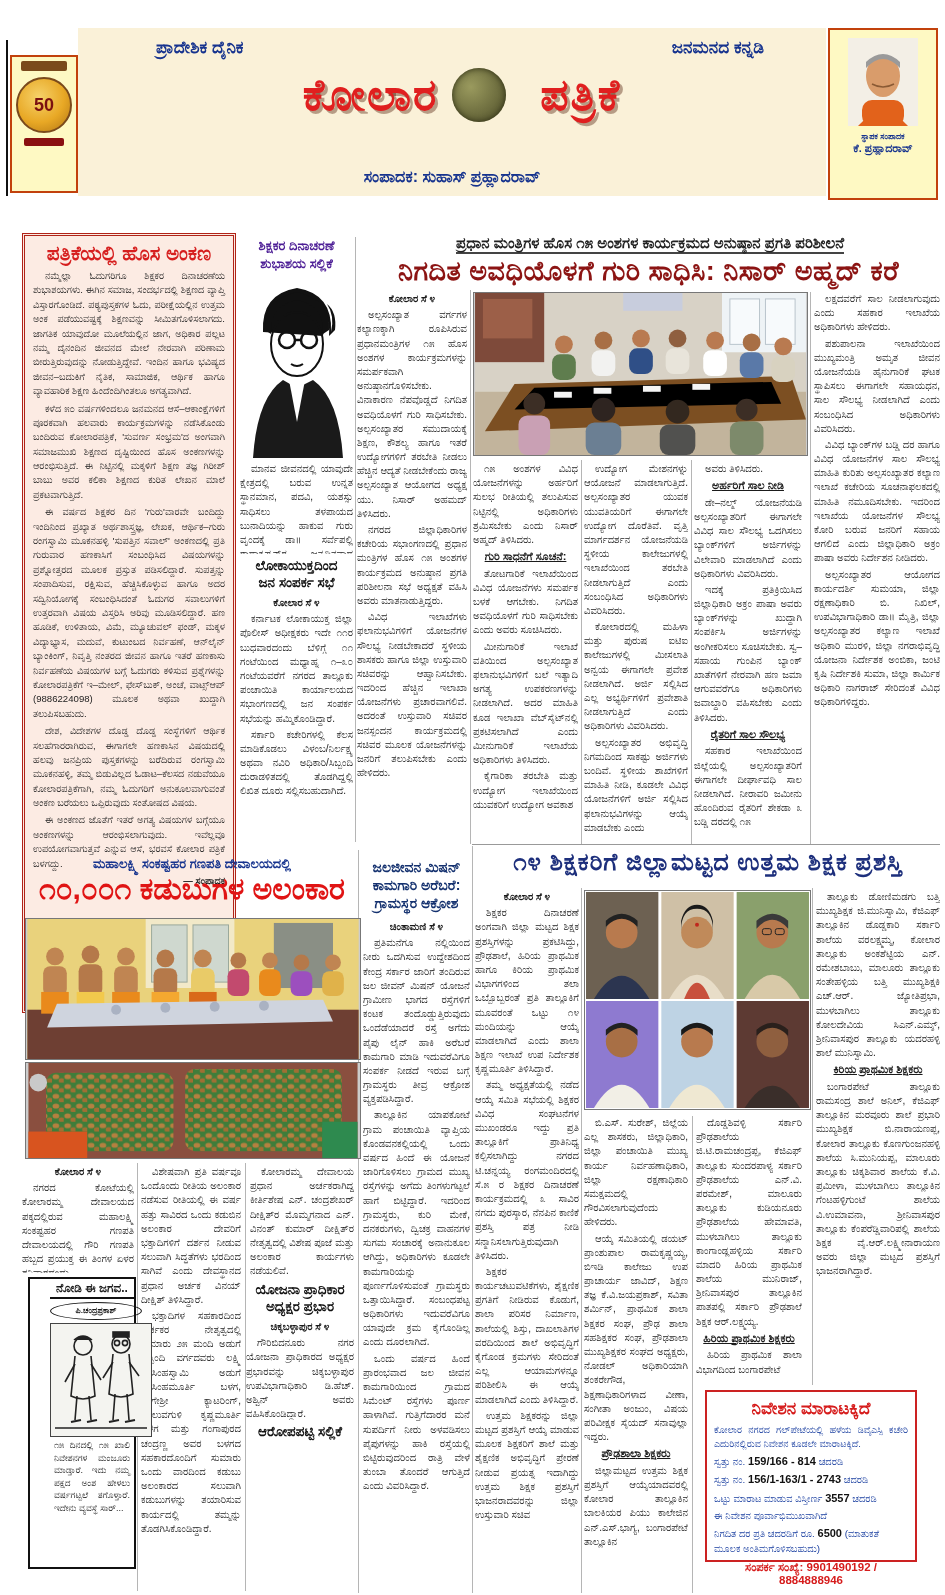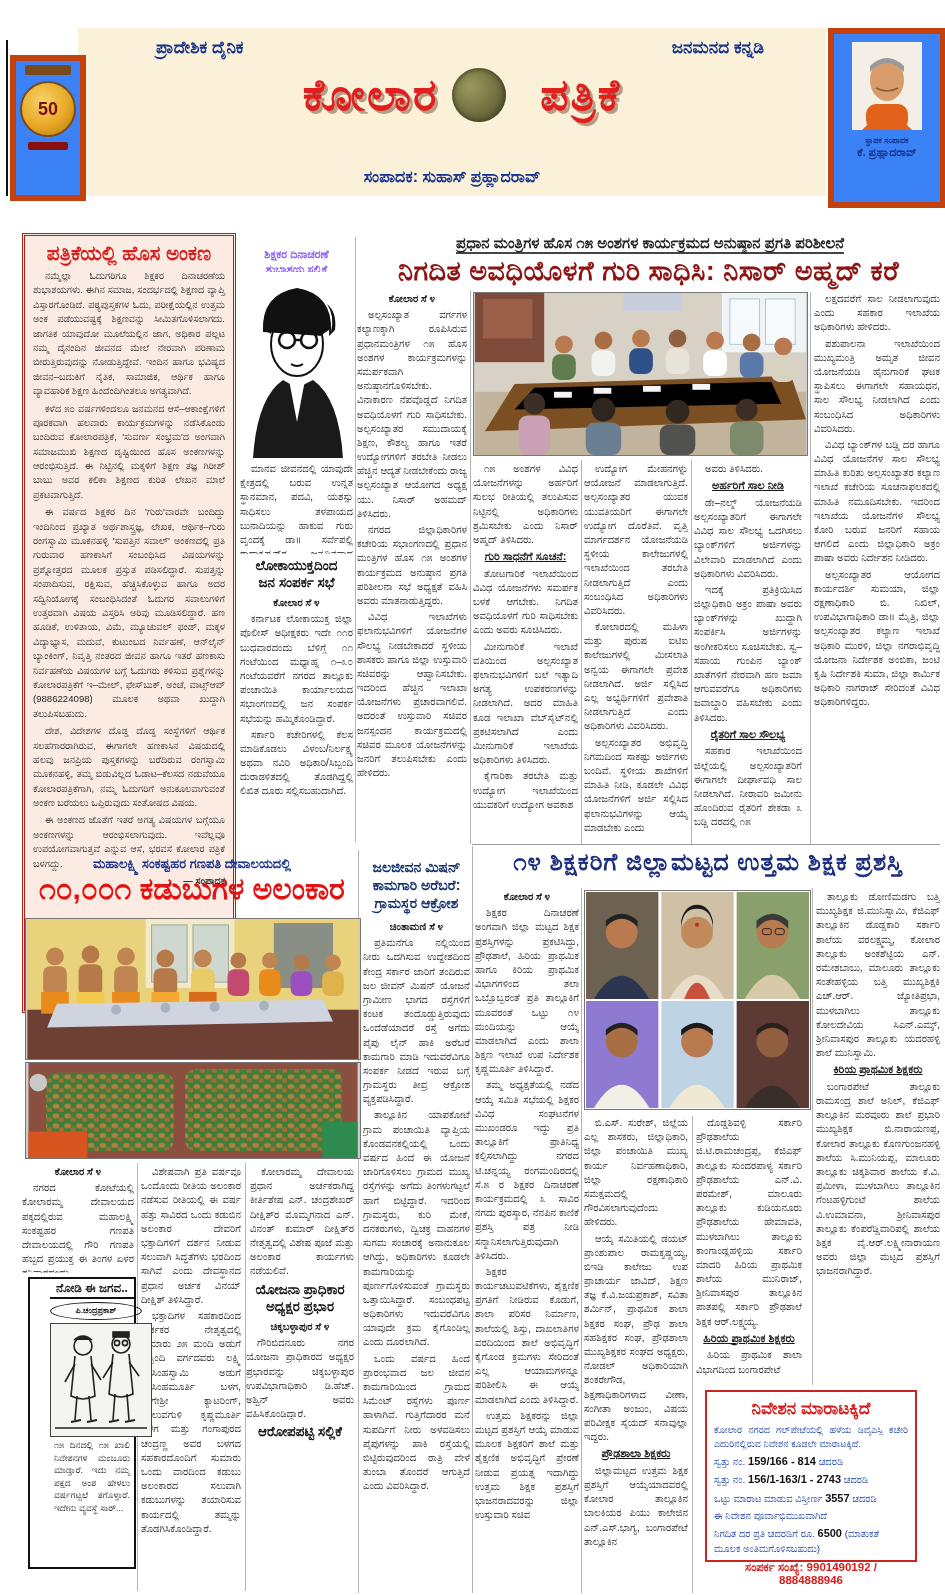--- a/index.html
+++ b/index.html
@@ -8,21 +8,21 @@
   .abs{position:absolute;}
   
   .mast-cream{background:#faf1d8;}
   .tagline{color:#16338e;font-weight:bold;font-size:17px;}
   .mast-title{display:flex;align-items:center;justify-content:center;gap:14px;}
   .mast-word{font-size:44px;font-weight:bold;color:#e01f1f;text-shadow:3px 3px 0 rgba(80,30,10,.4);letter-spacing:2px;margin-left:20px;}
   .emblem{width:54px;height:54px;border-radius:50%;
           background:radial-gradient(circle at 35% 35%,#9a9a5e,#6b6b3d 60%,#4a4a28);
           box-shadow:inset 0 0 6px #2e2e14;}
   .editor-line{color:#16338e;font-weight:bold;font-size:16px;text-align:center;}
-  .frame{border:6px solid #c2410c;background:#3b82f6;}
+  .frame{border:2px solid #c2410c;background:#fef9c3;}
   .logo-circle{width:52px;height:52px;border-radius:50%;margin:6px auto 0;
                background:radial-gradient(circle at 40% 35%,#f6d26a,#e8a825 55%,#b07413);
                display:flex;align-items:center;justify-content:center;
                font-weight:bold;font-size:18px;color:#7a1010;border:2px solid #7a4a1c;}
   .logo-ribbon{width:46px;height:10px;margin:4px auto 0;background:#7a4a1c;border-radius:2px;}
   .founder-label{color:#16338e;font-size:8px;text-align:center;font-weight:bold;}
   .founder-name{color:#16338e;font-size:11px;text-align:center;font-weight:bold;}
   
   .infobar{border-top:3px solid #6b0f0f;border-bottom:3px solid #6b0f0f;background:#fdf3e3;
            display:flex;align-items:center;gap:14px;padding:0 6px;box-sizing:border-box;
@@ -57,21 +57,21 @@
   .cartoon .oval{width:86px;margin:3px auto;border:1.5px solid #111;border-radius:50%;
                  font-size:8px;text-align:center;padding:3px 2px;font-weight:bold;}
   .cartoon .cap{font-size:9px;line-height:1.4;text-align:justify;padding:2px 4px;}
   
   .adbox{border:2px solid #cc2222;box-sizing:border-box;background:#fff;padding:5px 7px;}
   .adbox .at{color:#d61c1c;font-weight:bold;font-size:17px;text-align:center;margin:2px 0 4px;}
   .adbox .ai{color:#1a3fa0;font-size:9.5px;text-align:justify;line-height:1.45;}
   .adbox .al{color:#1a3fa0;font-size:9.8px;line-height:1.5;margin-top:2px;}
   .adbox .al b{color:#111;font-size:11px;}
   .adbox .ph{color:#d61c1c;font-weight:bold;font-size:11.5px;text-align:center;margin-top:4px;}
-  .tdc-title{font-weight:bold;font-size:11px;text-align:center;line-height:1.35;color:#8b5cf6;margin-top:10px;}
+  .tdc-title{font-weight:bold;font-size:13px;text-align:center;line-height:1.35;color:#4c1d95;}
 </style>
 </head>
 <body>
 
 <div class="page">
 
   <div class="abs" style="left:6px;top:40px;width:2px;height:156px;background:#111;"></div>
   <div class="abs" style="left:936px;top:40px;width:2px;height:156px;background:#111;"></div>
 
   <div class="abs mast-cream" style="left:78px;top:28px;width:748px;height:168px;">
@@ -216,21 +216,21 @@
     <p>ವಿವಿಧ ಇಲಾಖೆಗಳು ಫಲಾನುಭವಿಗಳಿಗೆ ಯೋಜನೆಗಳ ಸೌಲಭ್ಯ ನೀಡಬೇಕಾದರೆ ಸ್ಥಳೀಯ ಶಾಸಕರು ಹಾಗೂ ಜಿಲ್ಲಾ ಉಸ್ತುವಾರಿ ಸಚಿವರನ್ನು ಆಹ್ವಾನಿಸಬೇಕು. ಇದರಿಂದ ಹೆಚ್ಚಿನ ಇಲಾಖಾ ಯೋಜನೆಗಳು ಪ್ರಚಾರವಾಗಲಿವೆ. ಅದರಂತೆ ಉಸ್ತುವಾರಿ ಸಚಿವರ ಜನಸ್ಪಂದನ ಕಾರ್ಯಕ್ರಮದಲ್ಲಿ ಸಚಿವರ ಮೂಲಕ ಯೋಜನೆಗಳನ್ನು ಜನರಿಗೆ ತಲುಪಿಸಬೇಕು ಎಂದು ಹೇಳಿದರು.</p>
   </div>
   <div class="col" style="left:473px;top:462px;width:105px;height:382px;">
     <p>೧೫ ಅಂಶಗಳ ವಿವಿಧ ಯೋಜನೆಗಳನ್ನು ಅರ್ಹರಿಗೆ ಸುಲಭ ರೀತಿಯಲ್ಲಿ ತಲುಪಿಸುವ ನಿಟ್ಟಿನಲ್ಲಿ ಅಧಿಕಾರಿಗಳು ಶ್ರಮಿಸಬೇಕು ಎಂದು ನಿಸಾರ್ ಅಹ್ಮದ್ ತಿಳಿಸಿದರು.</p>
     <p class="sub">ಗುರಿ ಸಾಧನೆಗೆ ಸೂಚನೆ:</p>
     <p>ತೋಟಗಾರಿಕೆ ಇಲಾಖೆಯಿಂದ ವಿವಿಧ ಯೋಜನೆಗಳು ಸಮರ್ಪಕ ಬಳಕೆ ಆಗಬೇಕು. ನಿಗದಿತ ಅವಧಿಯೊಳಗೆ ಗುರಿ ಸಾಧಿಸಬೇಕು ಎಂದು ಅವರು ಸೂಚಿಸಿದರು.</p>
     <p>ಮೀನುಗಾರಿಕೆ ಇಲಾಖೆ ವತಿಯಿಂದ ಅಲ್ಪಸಂಖ್ಯಾತ ಫಲಾನುಭವಿಗಳಿಗೆ ಬಲೆ ಇತ್ಯಾದಿ ಅಗತ್ಯ ಉಪಕರಣಗಳನ್ನು ನೀಡಲಾಗಿದೆ. ಅದರ ಮಾಹಿತಿ ಕೂಡ ಇಲಾಖಾ ವೆಬ್‌ಸೈಟ್‌ನಲ್ಲಿ ಪ್ರಕಟಿಸಲಾಗಿದೆ ಎಂದು ಮೀನುಗಾರಿಕೆ ಇಲಾಖೆಯ ಅಧಿಕಾರಿಗಳು ತಿಳಿಸಿದರು.</p>
     <p>ಕೈಗಾರಿಕಾ ತರಬೇತಿ ಮತ್ತು ಉದ್ಯೋಗ ಇಲಾಖೆಯಿಂದ ಯುವಕರಿಗೆ ಉದ್ಯೋಗ ಅವಕಾಶ</p>
   </div>
   <div class="col" style="left:584px;top:462px;width:104px;height:382px;">
-    <p>ಉದ್ಯೋಗ ಮೇಹನಗಳ್ನು ಆಯೋಜನೆ ಮಾಡಲಾಗುತ್ತಿದೆ. ಅಲ್ಪಸಂಖ್ಯಾತರ ಯುವಕ ಯುವತಿಯರಿಗೆ ಈಗಾಗಲೇ ಉದ್ಯೋಗ ದೊರೆತಿವೆ. ವೃತ್ತಿ ಮಾರ್ಗದರ್ಶನ ಯೋಜನೆಯಡಿ ಸ್ಥಳೀಯ ಕಾಲೇಜುಗಳಲ್ಲಿ ಇಲಾಖೆಯಿಂದ ತರಬೇತಿ ನೀಡಲಾಗುತ್ತಿದೆ ಎಂದು ಸಂಬಂಧಿಸಿದ ಅಧಿಕಾರಿಗಳು ವಿವರಿಸಿದರು.</p>
+    <p>ಉದ್ಯೋಗ ಮೇಶನಗಳ್ನು ಆಯೋಜನೆ ಮಾಡಲಾಗುತ್ತಿದೆ. ಅಲ್ಪಸಂಖ್ಯಾತರ ಯುವಕ ಯುವತಿಯರಿಗೆ ಈಗಾಗಲೇ ಉದ್ಯೋಗ ದೊರೆತಿವೆ. ವೃತ್ತಿ ಮಾರ್ಗದರ್ಶನ ಯೋಜನೆಯಡಿ ಸ್ಥಳೀಯ ಕಾಲೇಜುಗಳಲ್ಲಿ ಇಲಾಖೆಯಿಂದ ತರಬೇತಿ ನೀಡಲಾಗುತ್ತಿದೆ ಎಂದು ಸಂಬಂಧಿಸಿದ ಅಧಿಕಾರಿಗಳು ವಿವರಿಸಿದರು.</p>
     <p>ಕೋಲಾರದಲ್ಲಿ ಮಹಿಳಾ ಮತ್ತು ಪುರುಷ ಐಟಿಐ ಕಾಲೇಜುಗಳಲ್ಲಿ ಮೀಸಲಾತಿ ಅನ್ವಯ ಈಗಾಗಲೇ ಪ್ರವೇಶ ನೀಡಲಾಗಿದೆ. ಅರ್ಜಿ ಸಲ್ಲಿಸಿದ ಎಲ್ಲ ಅಭ್ಯರ್ಥಿಗಳಿಗೆ ಪ್ರವೇಶಾತಿ ನೀಡಲಾಗುತ್ತಿದೆ ಎಂದು ಅಧಿಕಾರಿಗಳು ವಿವರಿಸಿದರು.</p>
     <p>ಅಲ್ಪಸಂಖ್ಯಾತರ ಅಭಿವೃದ್ಧಿ ನಿಗಮದಿಂದ ಸಾಕಷ್ಟು ಅರ್ಜಿಗಳು ಬಂದಿವೆ. ಸ್ಥಳೀಯ ಶಾಖೆಗಳಿಗೆ ಮಾಹಿತಿ ನೀಡಿ, ಕೂಡಲೇ ವಿವಿಧ ಯೋಜನೆಗಳಿಗೆ ಅರ್ಜಿ ಸಲ್ಲಿಸಿದ ಫಲಾನುಭವಿಗಳನ್ನು ಆಯ್ಕೆ ಮಾಡಬೇಕು ಎಂದು</p>
   </div>
   <div class="col" style="left:694px;top:462px;width:108px;height:382px;">
     <p>ಅವರು ತಿಳಿಸಿದರು.</p>
     <p class="sub">ಅರ್ಹರಿಗೆ ಸಾಲ ನೀಡಿ</p>
     <p>ಡೇ–ನಲ್ಮ್ ಯೋಜನೆಯಡಿ ಅಲ್ಪಸಂಖ್ಯಾತರಿಗೆ ಈಗಾಗಲೇ ವಿವಿಧ ಸಾಲ ಸೌಲಭ್ಯ ಒದಗಿಸಲು ಬ್ಯಾಂಕ್‌ಗಳಿಗೆ ಅರ್ಜಿಗಳನ್ನು ವಿಲೇವಾರಿ ಮಾಡಲಾಗಿದೆ ಎಂದು ಅಧಿಕಾರಿಗಳು ವಿವರಿಸಿದರು.</p>
     <p>ಇದಕ್ಕೆ ಪ್ರತಿಕ್ರಿಯಿಸಿದ ಜಿಲ್ಲಾಧಿಕಾರಿ ಅಕ್ರಂ ಪಾಷಾ ಅವರು ಬ್ಯಾಂಕ್‌ಗಳನ್ನು ಖುದ್ದಾಗಿ ಸಂಪರ್ಕಿಸಿ ಅರ್ಜಿಗಳನ್ನು ಅಂಗೀಕರಿಸಲು ಸೂಚಿಸಬೇಕು. ಸ್ವ–ಸಹಾಯ ಗುಂಪಿನ ಬ್ಯಾಂಕ್ ಖಾತೆಗಳಿಗೆ ನೇರವಾಗಿ ಹಣ ಜಮಾ ಆಗುವವರೆಗೂ ಅಧಿಕಾರಿಗಳು ಜವಾಬ್ದಾರಿ ವಹಿಸಬೇಕು ಎಂದು ತಿಳಿಸಿದರು.</p>
     <p class="sub">ರೈತರಿಗೆ ಸಾಲ ಸೌಲಭ್ಯ</p>
     <p>ಸಹಕಾರ ಇಲಾಖೆಯಿಂದ ಜಿಲ್ಲೆಯಲ್ಲಿ ಅಲ್ಪಸಂಖ್ಯಾತರಿಗೆ ಈಗಾಗಲೇ ದೀರ್ಘಾವಧಿ ಸಾಲ ನೀಡಲಾಗಿದೆ. ನೀರಾವರಿ ಜಮೀನು ಹೊಂದಿರುವ ರೈತರಿಗೆ ಶೇಕಡಾ ೩ ಬಡ್ಡಿ ದರದಲ್ಲಿ ೧೫</p>

